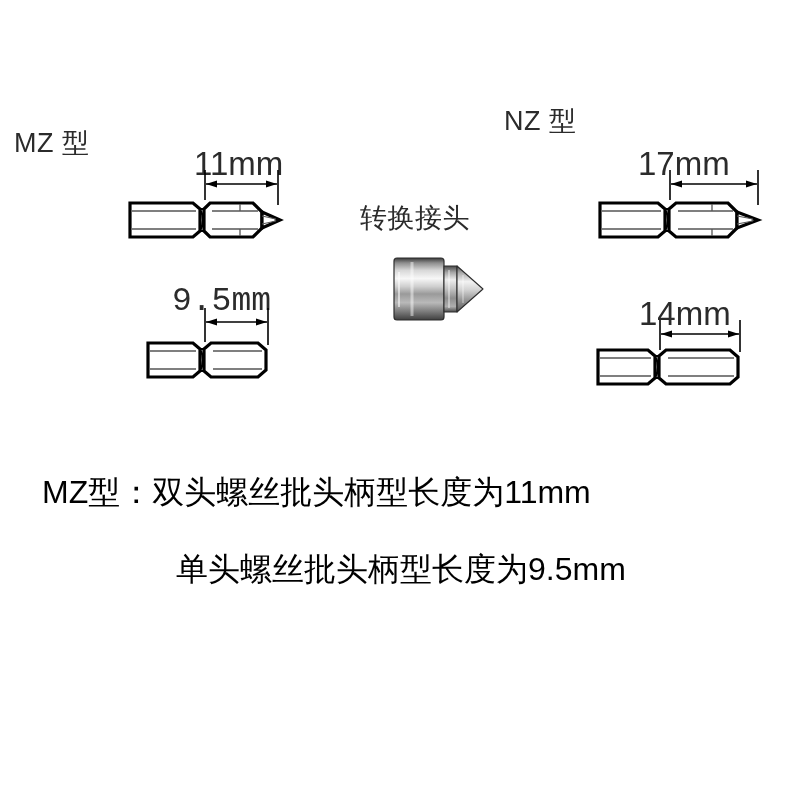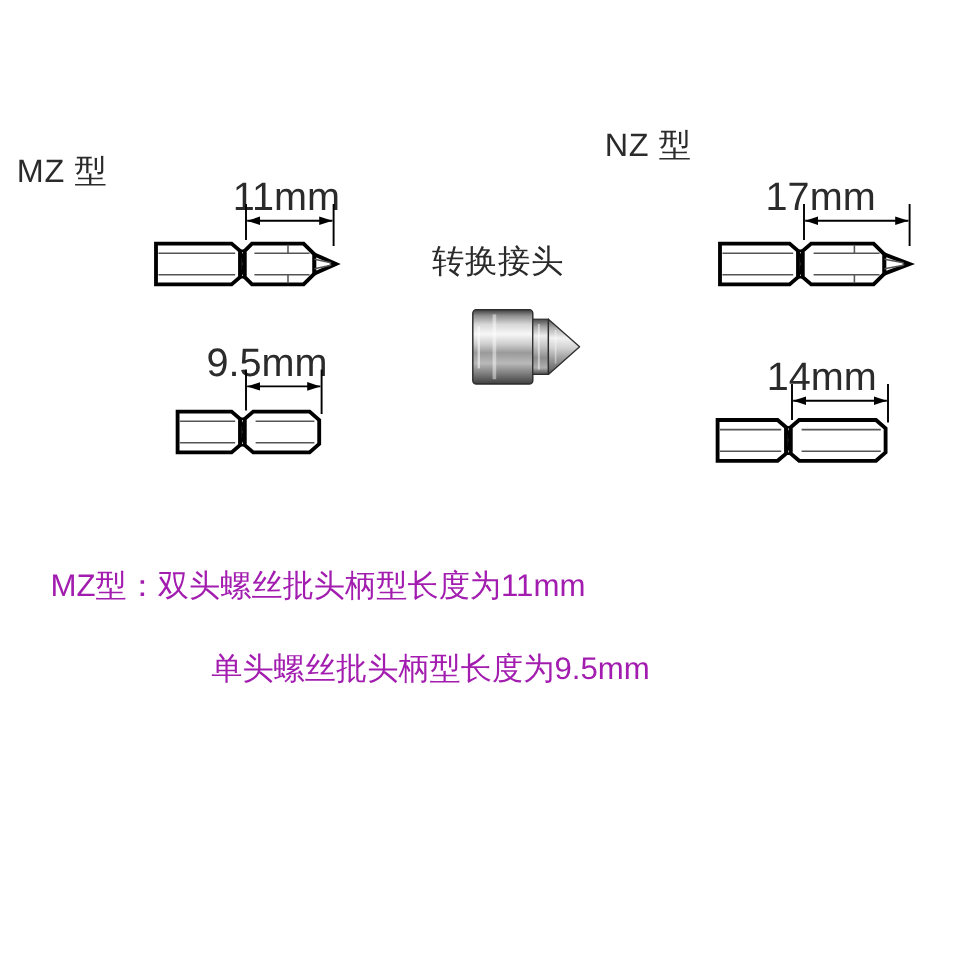--- a/index.html
+++ b/index.html
@@ -52,21 +52,21 @@
 
   
   .dim-text {
     position: absolute;
     font-size: 33px;
     color: #2b2b2b;
     white-space: nowrap;
     line-height: 1;
   }
   #dim-mz-double { left: 194px; top: 147px; }
-  #dim-mz-single { left: 172px; top: 285px; }
+  #dim-mz-single { left: 172px; top: 285px; font-family: Liberation Mono, monospace; }
   #dim-nz-double { left: 638px; top: 147px; }
   #dim-nz-single { left: 639px; top: 297px; }
 
   
   .draw {
     position: absolute;
     left: 0; top: 0;
     width: 800px;
     height: 800px;
     pointer-events: none;
@@ -74,22 +74,22 @@
 
   
   #desc-block {
     position: absolute;
     left: 0;
     top: 470px;
     width: 800px;
   }
   .desc-group { margin-bottom: 22px; }
   .desc-line {
-    font-size: 26px;
-    color: #a21caf;
+    font-size: 32px;
+    color: #000000;
     line-height: 1.42;
     white-space: nowrap;
     display: block;
   }
   .desc-line-1 { padding-left: 42px; }
   .desc-line-2 { padding-left: 176px; margin-top: 32px; }
   .desc-prefix { letter-spacing: 0px; }
 </style>
 </head>
 <body>

